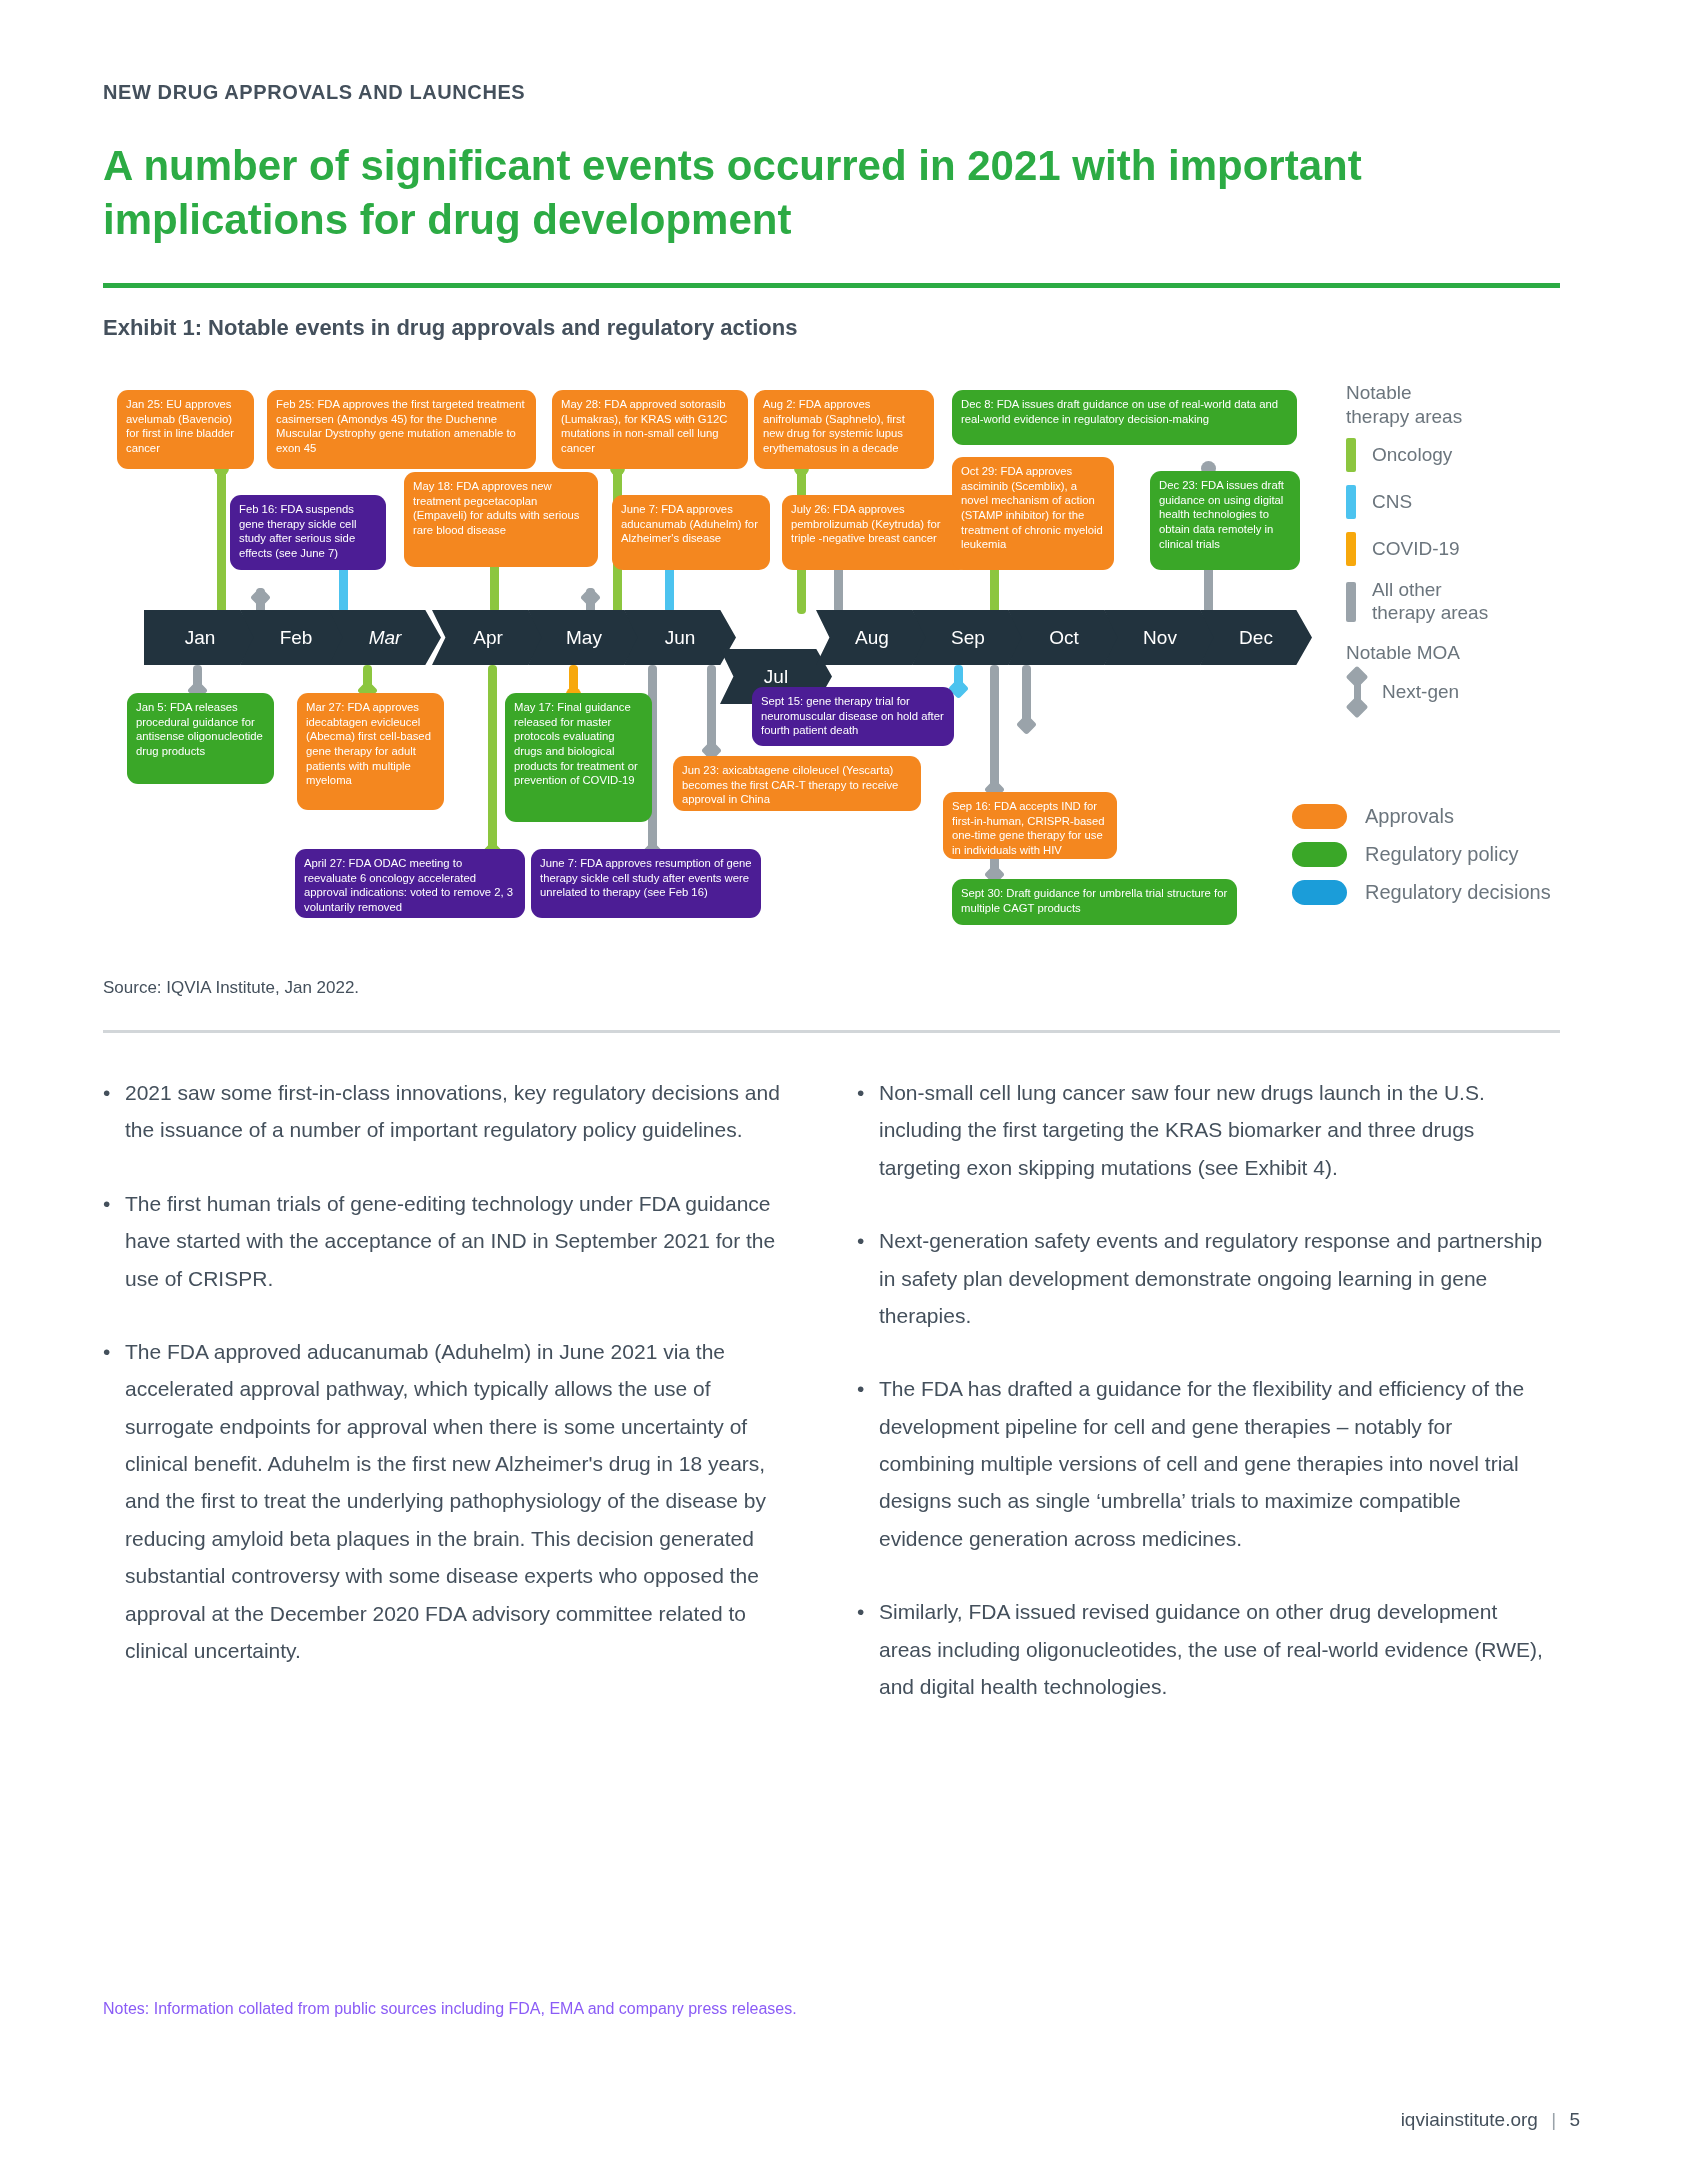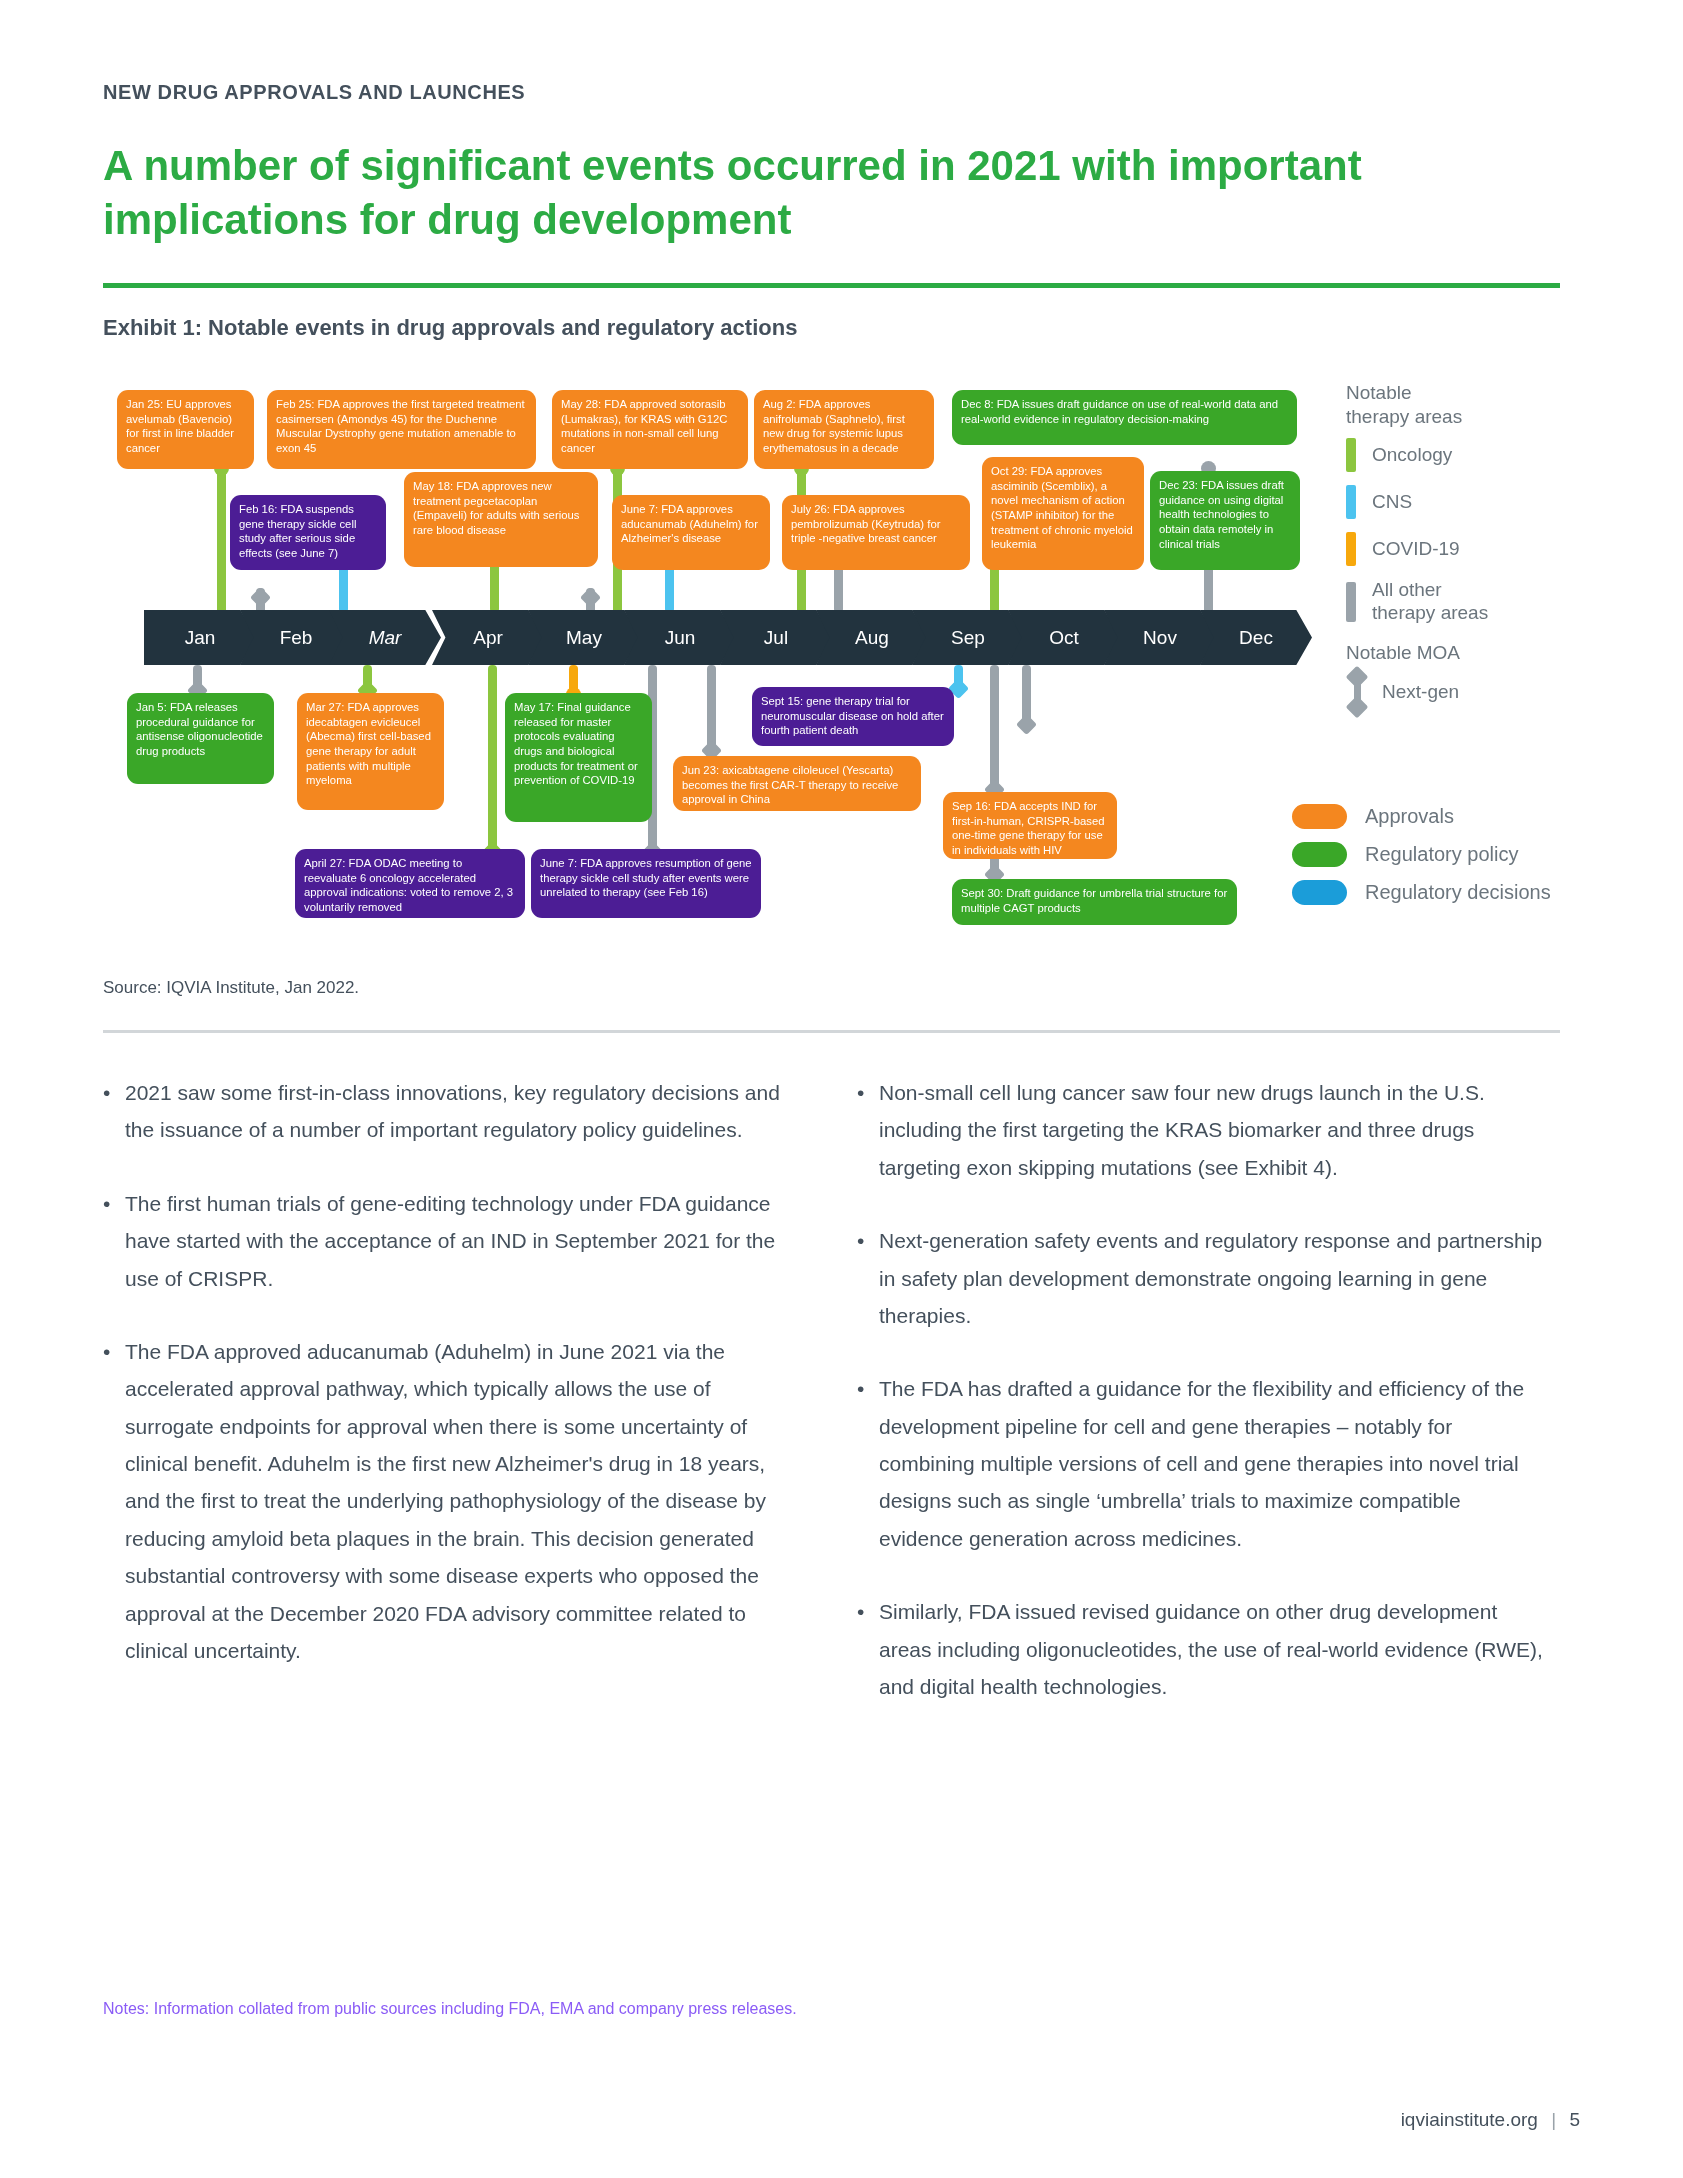--- a/index.html
+++ b/index.html
@@ -227,32 +227,32 @@
     <div class="card c-green" style="left:952px; top:390px; width:345px; height:55px;">Dec 8: FDA issues draft guidance on use of real-world data and real-world evidence in regulatory decision-making</div>
 
     <div class="card c-blue" style="left:230px; top:495px; width:156px; height:75px;">Feb 16:  FDA suspends gene therapy sickle cell study after serious side effects (see June 7)</div>
 
     <div class="card c-orange" style="left:404px; top:472px; width:194px; height:95px;">May 18: FDA approves new treatment pegcetacoplan (Empaveli) for adults with serious rare blood disease</div>
 
     <div class="card c-orange" style="left:612px; top:495px; width:158px; height:75px;">June 7: FDA approves aducanumab (Aduhelm) for Alzheimer's disease</div>
 
     <div class="card c-orange" style="left:782px; top:495px; width:188px; height:75px;">July 26: FDA approves pembrolizumab (Keytruda) for triple -negative breast cancer</div>
 
-    <div class="card c-orange" style="left:952px; top:457px; width:162px; height:113px;margin-left:30px;">Oct 29: FDA approves asciminib (Scemblix), a novel mechanism of action (STAMP inhibitor) for the treatment of chronic myeloid leukemia</div>
+    <div class="card c-orange" style="left:952px; top:457px; width:162px; height:113px;">Oct 29: FDA approves asciminib (Scemblix), a novel mechanism of action (STAMP inhibitor) for the treatment of chronic myeloid leukemia</div>
 
     <div class="card c-green" style="left:1150px; top:471px; width:150px; height:99px;">Dec 23: FDA issues draft guidance on using digital health technologies to obtain data remotely in clinical trials</div>
 
     <div class="tl">
       <div class="chev first" style="left:0px;">Jan</div>
       <div class="chev" style="left:96px;">Feb</div>
       <div class="chev" style="left:185px;font-style:italic;">Mar</div>
       <div class="chev" style="left:288px;">Apr</div>
       <div class="chev" style="left:384px;">May</div>
       <div class="chev" style="left:480px;">Jun</div>
-      <div class="chev" style="left:576px;">Jul</div>
+      <div class="chev" style="left:576px;margin-top:39px;">Jul</div>
       <div class="chev" style="left:672px;">Aug</div>
       <div class="chev" style="left:768px;">Sep</div>
       <div class="chev" style="left:864px;">Oct</div>
       <div class="chev" style="left:960px;">Nov</div>
       <div class="chev" style="left:1056px;">Dec</div>
     </div>
 
     <div class="card c-green" style="left:127px; top:693px; width:147px; height:91px;">Jan 5: FDA releases procedural guidance for antisense oligonucleotide drug products</div>
 
     <div class="card c-orange" style="left:297px; top:693px; width:147px; height:117px;">Mar 27: FDA approves idecabtagen evicleucel (Abecma) first cell-based gene therapy for adult patients with multiple myeloma</div>

